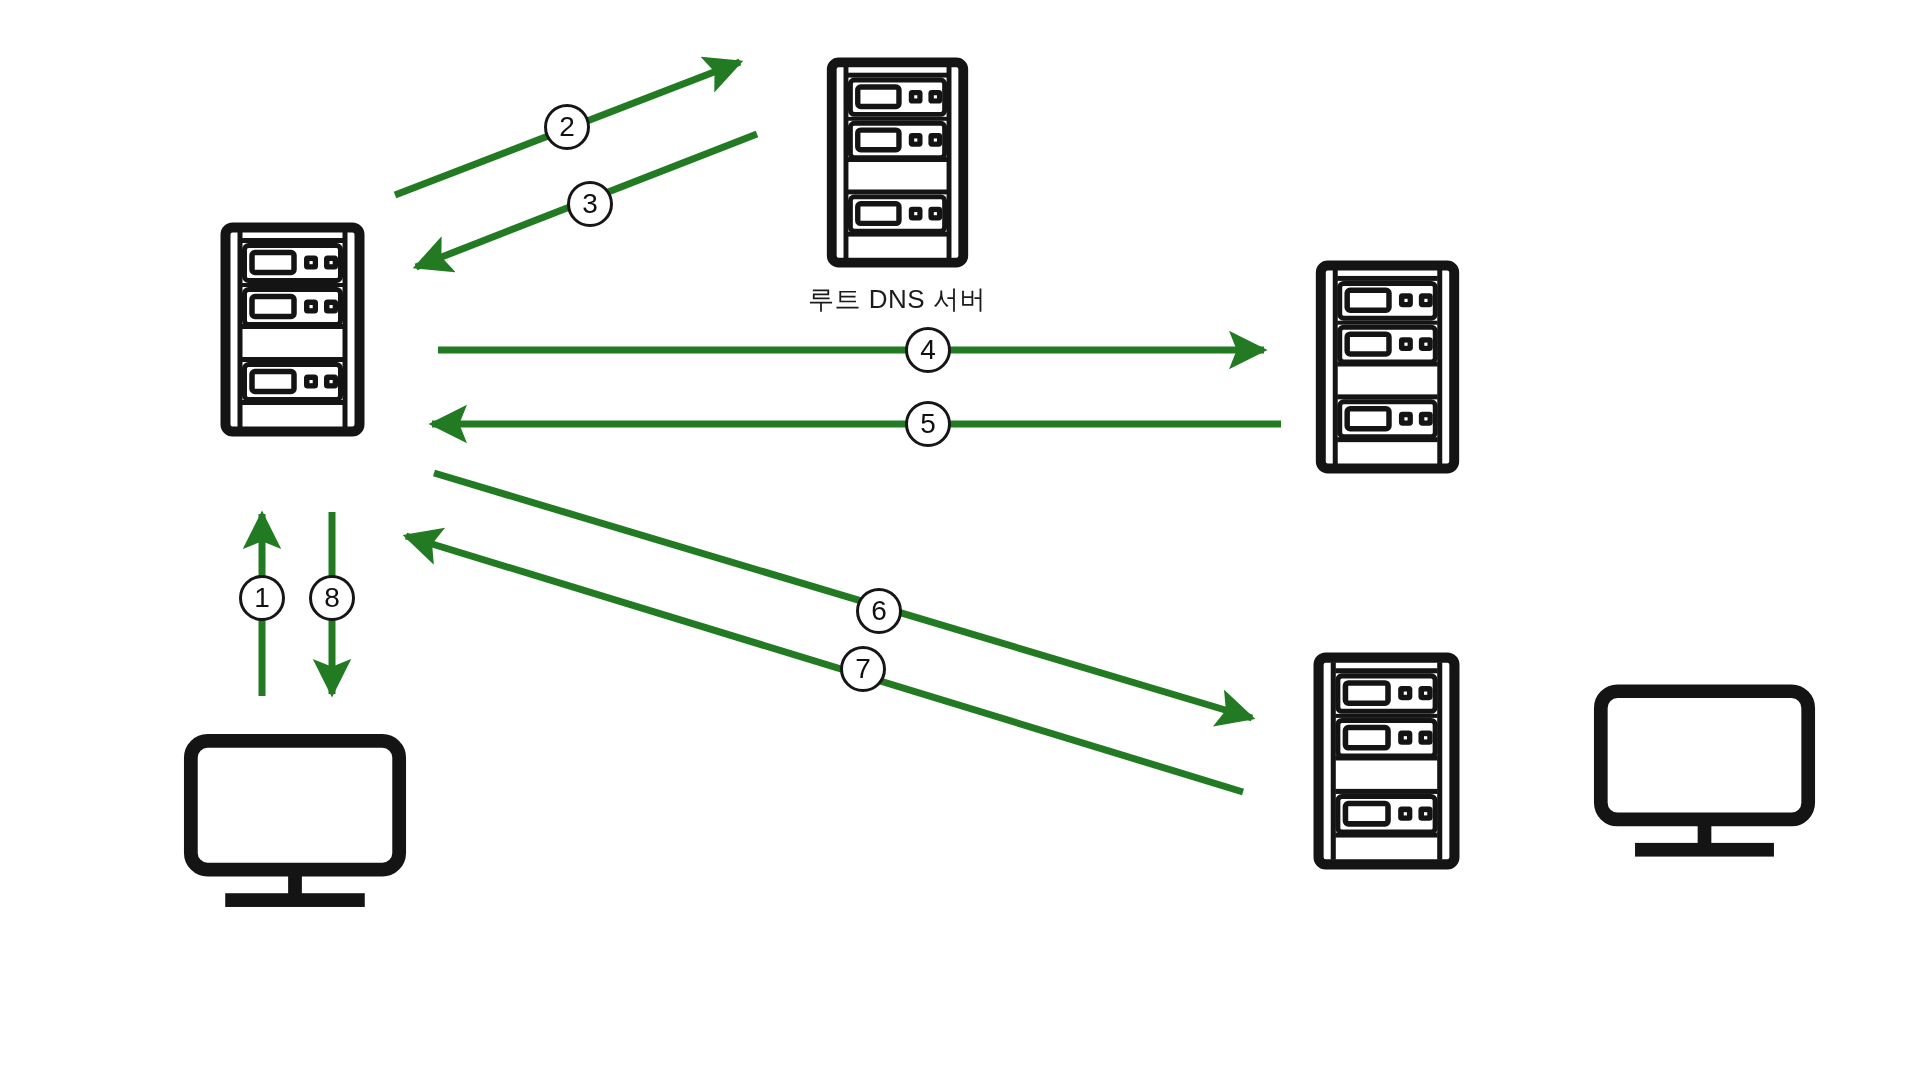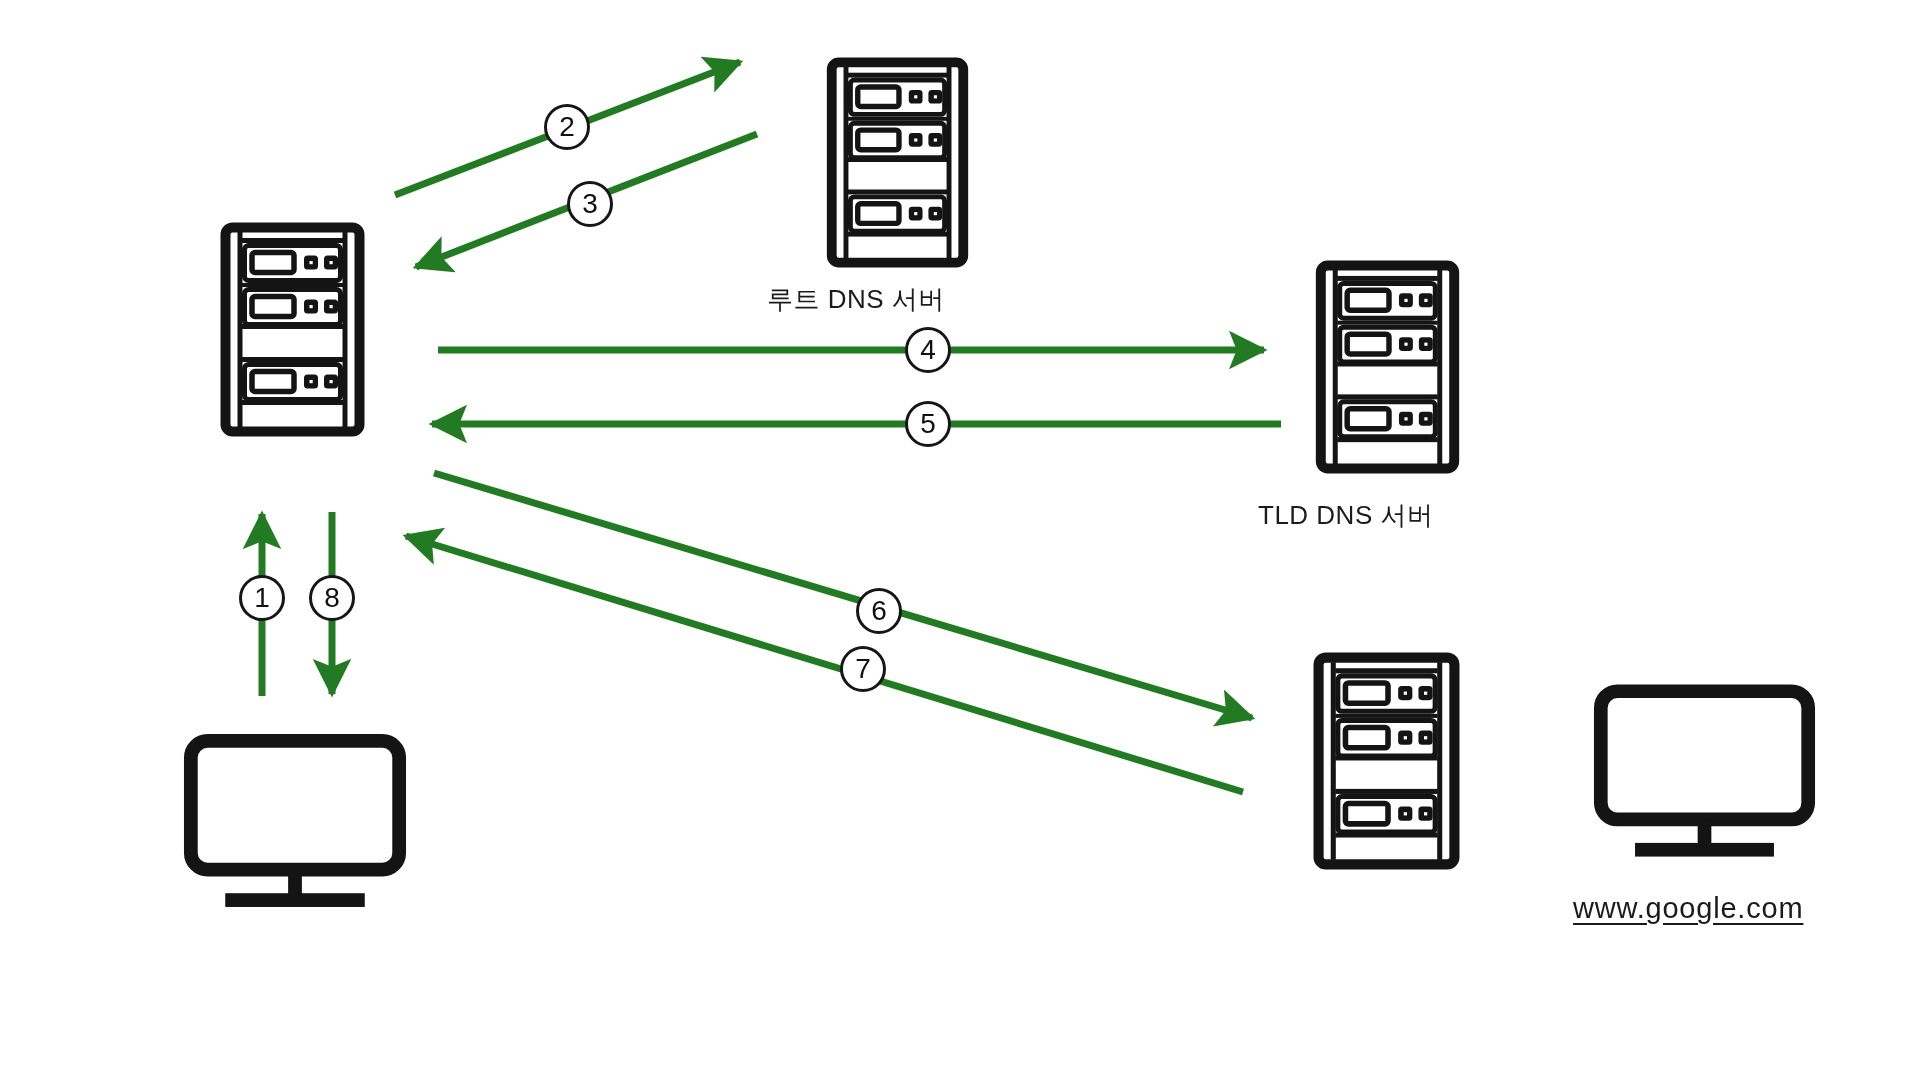--- a/index.html
+++ b/index.html
@@ -27,21 +27,21 @@
     stroke-width: 7;
     fill: none;
   }
   #ah path { fill: var(--arrow-green); }
   .ic-stroke { fill: #fff; stroke: var(--icon-black); }
   .ic-fill   { fill: var(--icon-black); }
   .ic-line   { stroke: var(--icon-black); }
   .node-label {
     position: absolute;
     width: 260px;
-    text-align: left;
+    text-align: center;
     font-size: 26px;
     color: #1b1b1b;
     letter-spacing: 0.5px;
     white-space: nowrap;
   }
   .node-label.url {
     font-size: 29px;
     text-decoration: underline;
     text-underline-offset: 5px;
     letter-spacing: 0.8px;
@@ -124,22 +124,20 @@
 
     <use href="#rack" x="218" y="222" width="149" height="215"></use>
     <use href="#rack" x="825" y="57" width="145" height="211"></use>
     <use href="#rack" x="1315" y="260" width="145" height="214"></use>
     <use href="#rack" x="1313" y="652" width="147" height="218"></use>
     <use href="#monitor" x="182" y="732" width="226" height="177"></use>
     <use href="#monitor" x="1592" y="682" width="225" height="177"></use>
   </svg>
 
   <div class="node-label" style="left:767px; top:282px;">루트 DNS 서버</div>
-  <div class="node-label" style="left:1258px; top:498px;">TLD DNS 서버</div>
-  <div class="node-label url" style="left:1573px; top:892px;">www.google.com</div>
 
   <div class="badge" style="left:239px; top:575px;">1</div>
   <div class="badge" style="left:544px; top:104px;">2</div>
   <div class="badge" style="left:567px; top:181px;">3</div>
   <div class="badge" style="left:905px; top:327px;">4</div>
   <div class="badge" style="left:905px; top:401px;">5</div>
   <div class="badge" style="left:856px; top:588px;">6</div>
   <div class="badge" style="left:840px; top:646px;">7</div>
   <div class="badge" style="left:309px; top:575px;">8</div>
 

